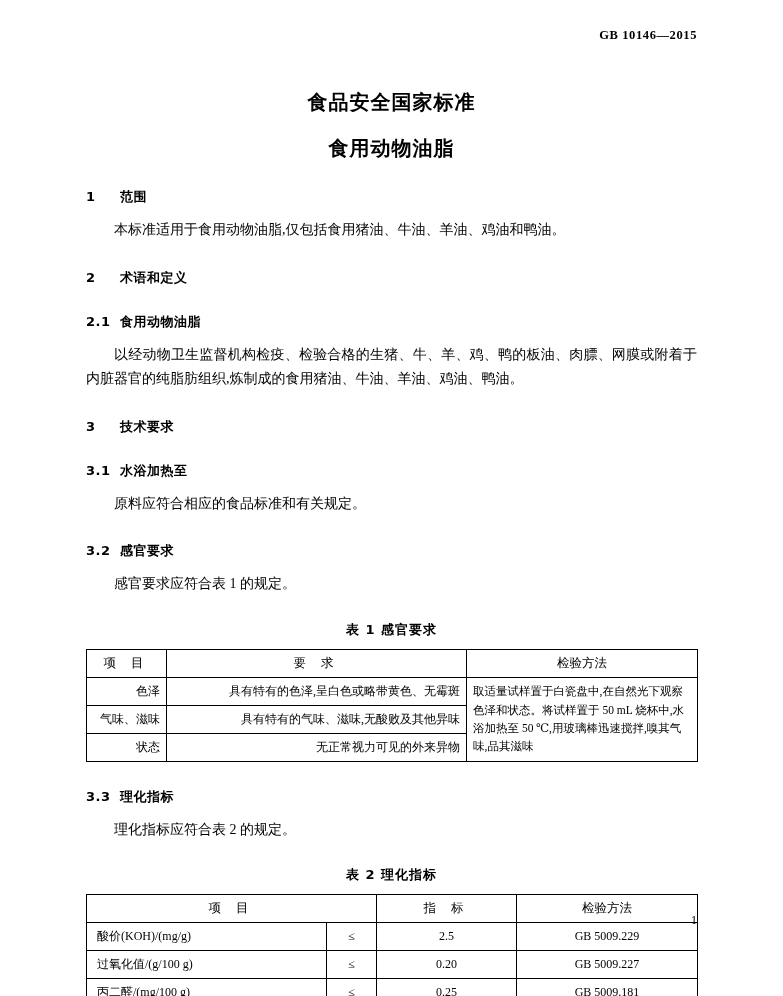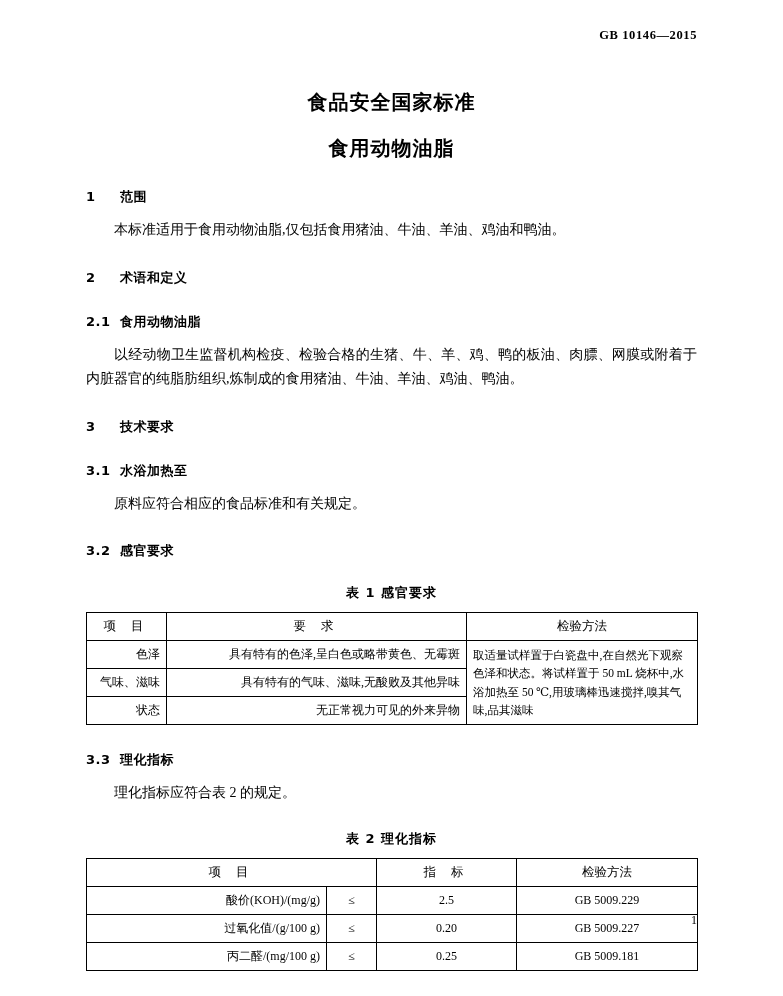--- a/index.html
+++ b/index.html
@@ -106,21 +106,21 @@
     line-height: 1.6;
     font-size: 11.5px;
     padding: 4px 6px;
   }
   .t1 th.h1 { letter-spacing: 6px; }
   .t1 th.h2 { letter-spacing: 6px; }
   .t2 col.c1 { width: 240px; }
   .t2 col.c2 { width: 50px; }
   .t2 col.c3 { width: 140px; }
   .t2 col.c4 { width: 181px; }
-  .t2 td.item { text-align: right; padding-left: 0; }
+  .t2 td.item { text-align: left; padding-left: 10px; }
   .t2 td.op { text-align: center; }
   .t2 td.val { text-align: center; }
   .t2 td.method { text-align: center; }
   .t2 th.item-h { letter-spacing: 6px; }
   .t2 th.idx-h { letter-spacing: 6px; margin-top: 12px; }
   .pagenum {
     position: absolute;
     right: 86px;
     bottom: 24px;
     font-size: 12px;
@@ -160,20 +160,21 @@
   </div>
 
   <div class="sec-h lvl2">
     <span class="num">3.1</span><span>水浴加热至</span>
   </div>
   <div class="para">原料应符合相应的食品标准和有关规定。</div>
 
   <div class="sec-h lvl2">
     <span class="num">3.2</span><span>感官要求</span>
   </div>
+  <div class="para">感官要求应符合表 1 的规定。</div>
 
   <div class="tbl-caption">表 1  感官要求</div>
   <table class="t1">
     <colgroup>
         <col class="c1">
         <col class="c2">
         <col class="c3">
       </colgroup>
     <thead>
       <tr>

